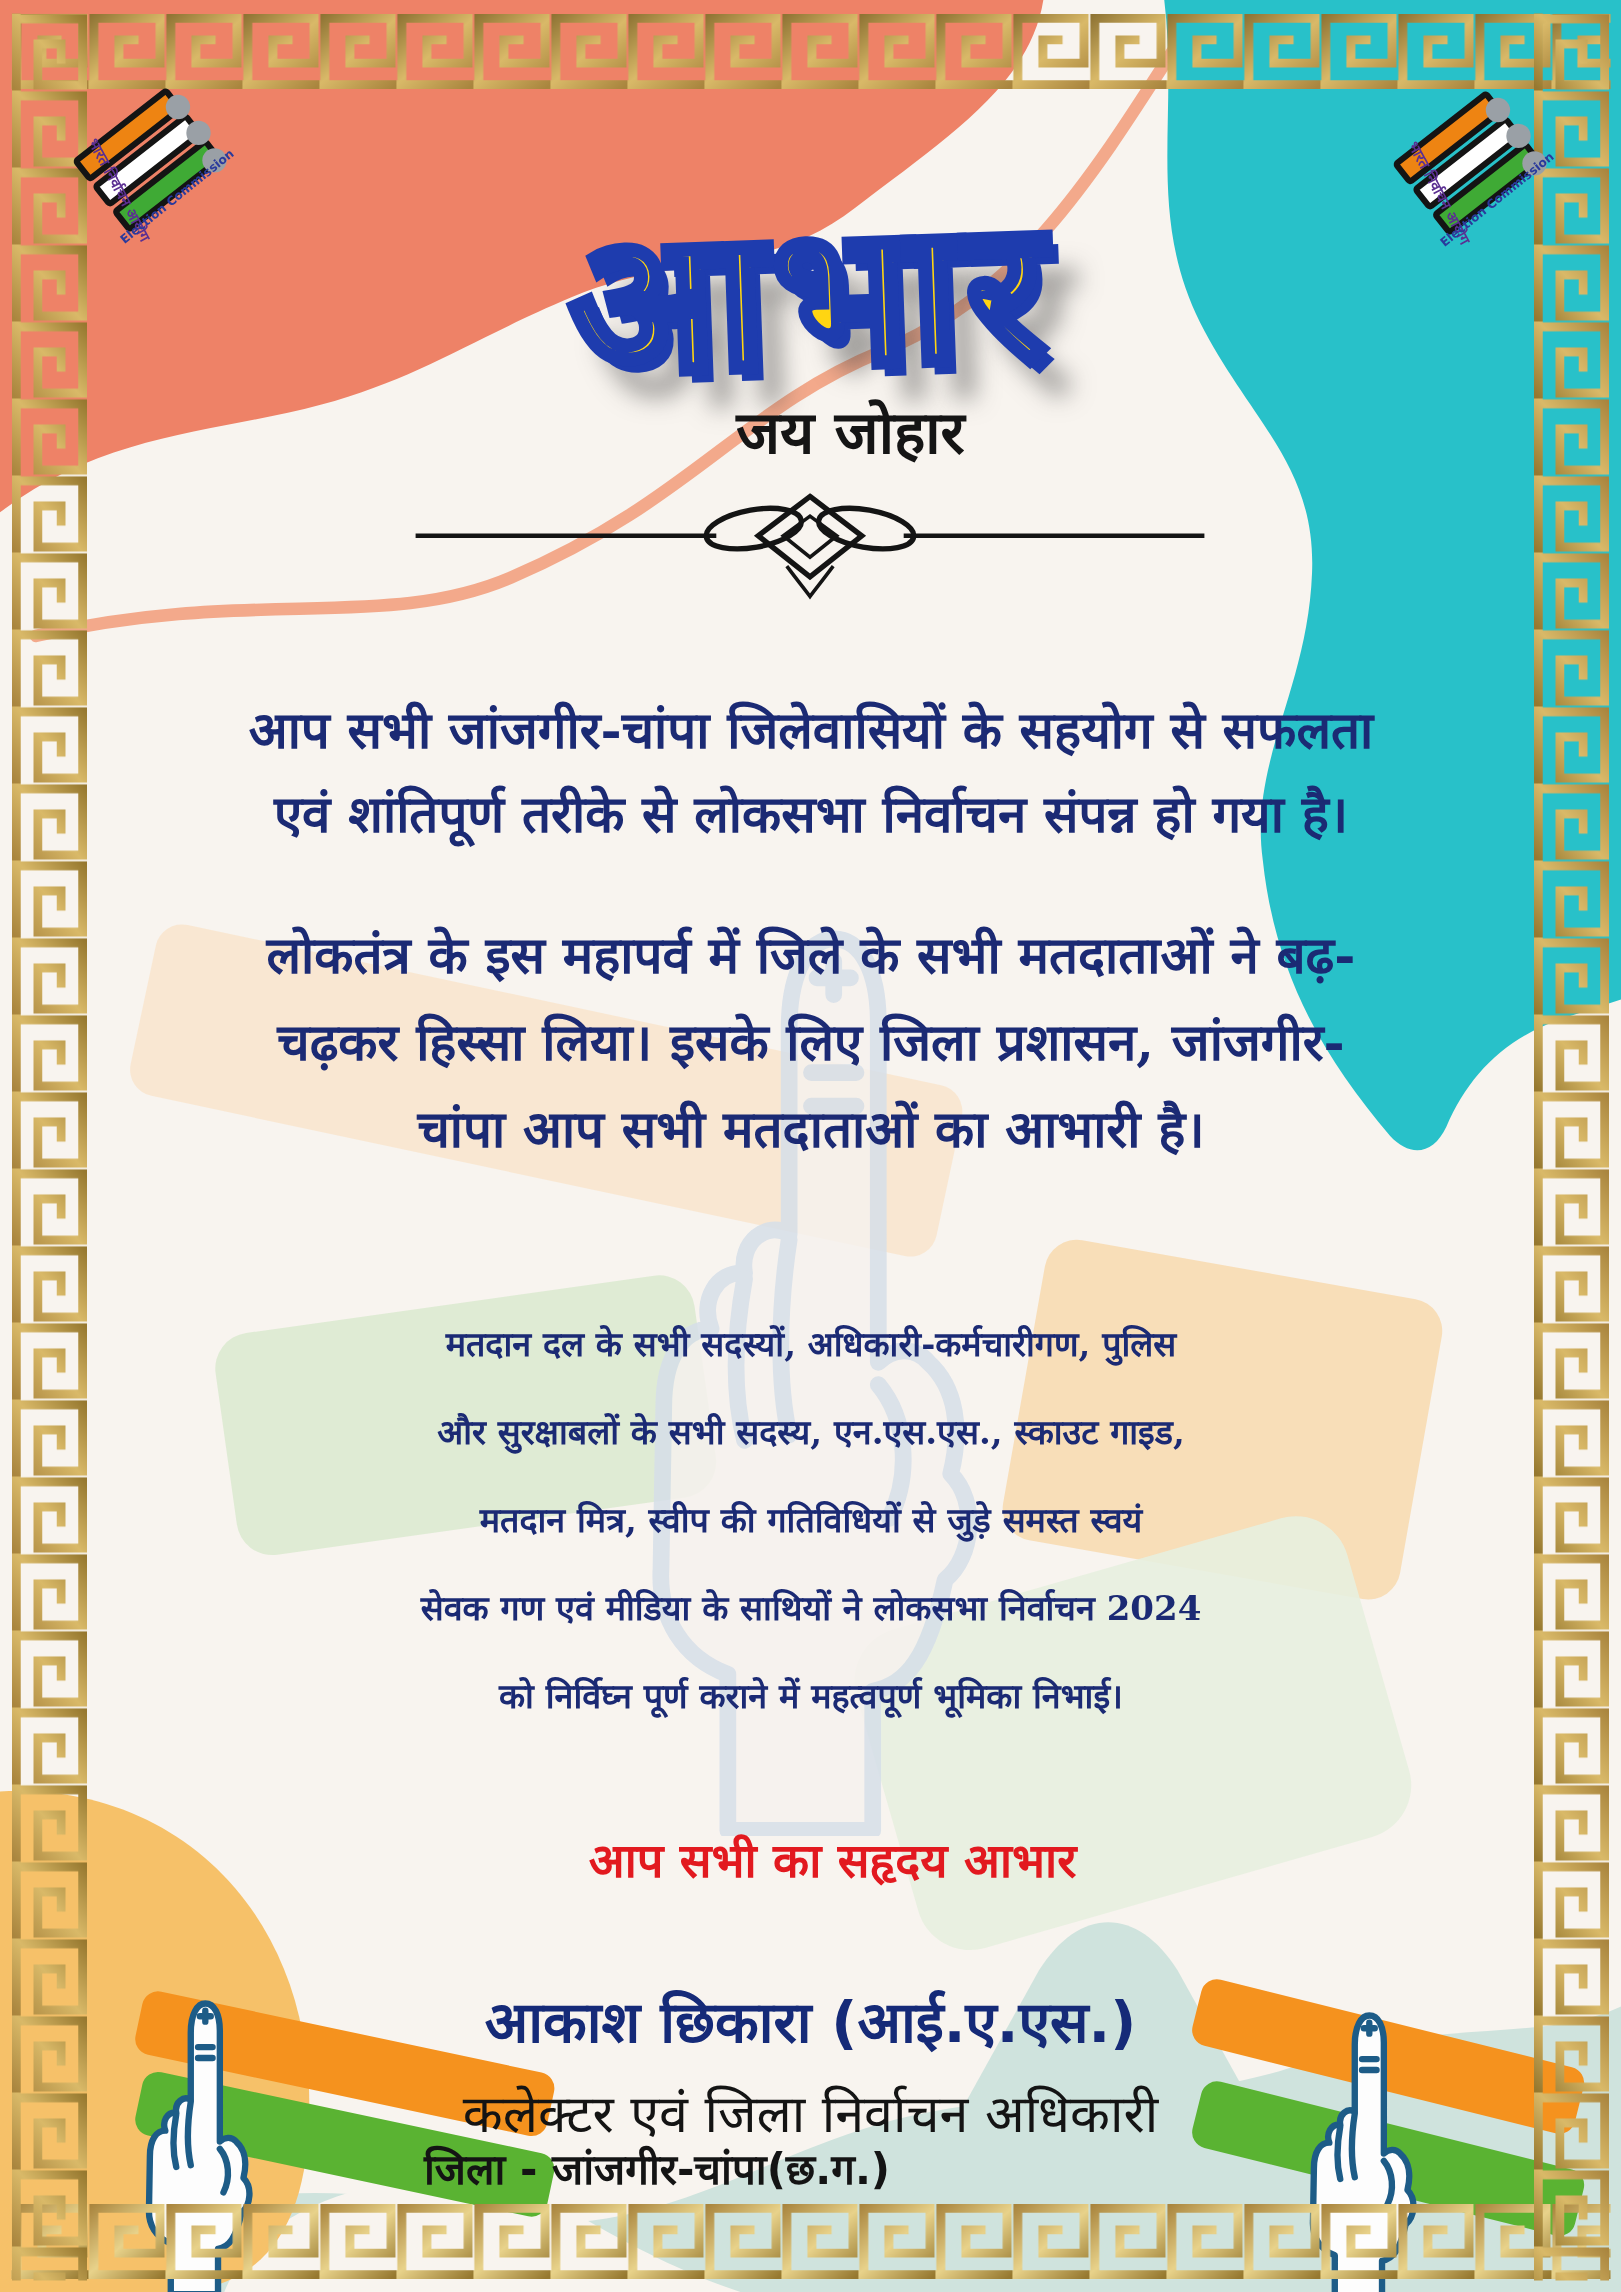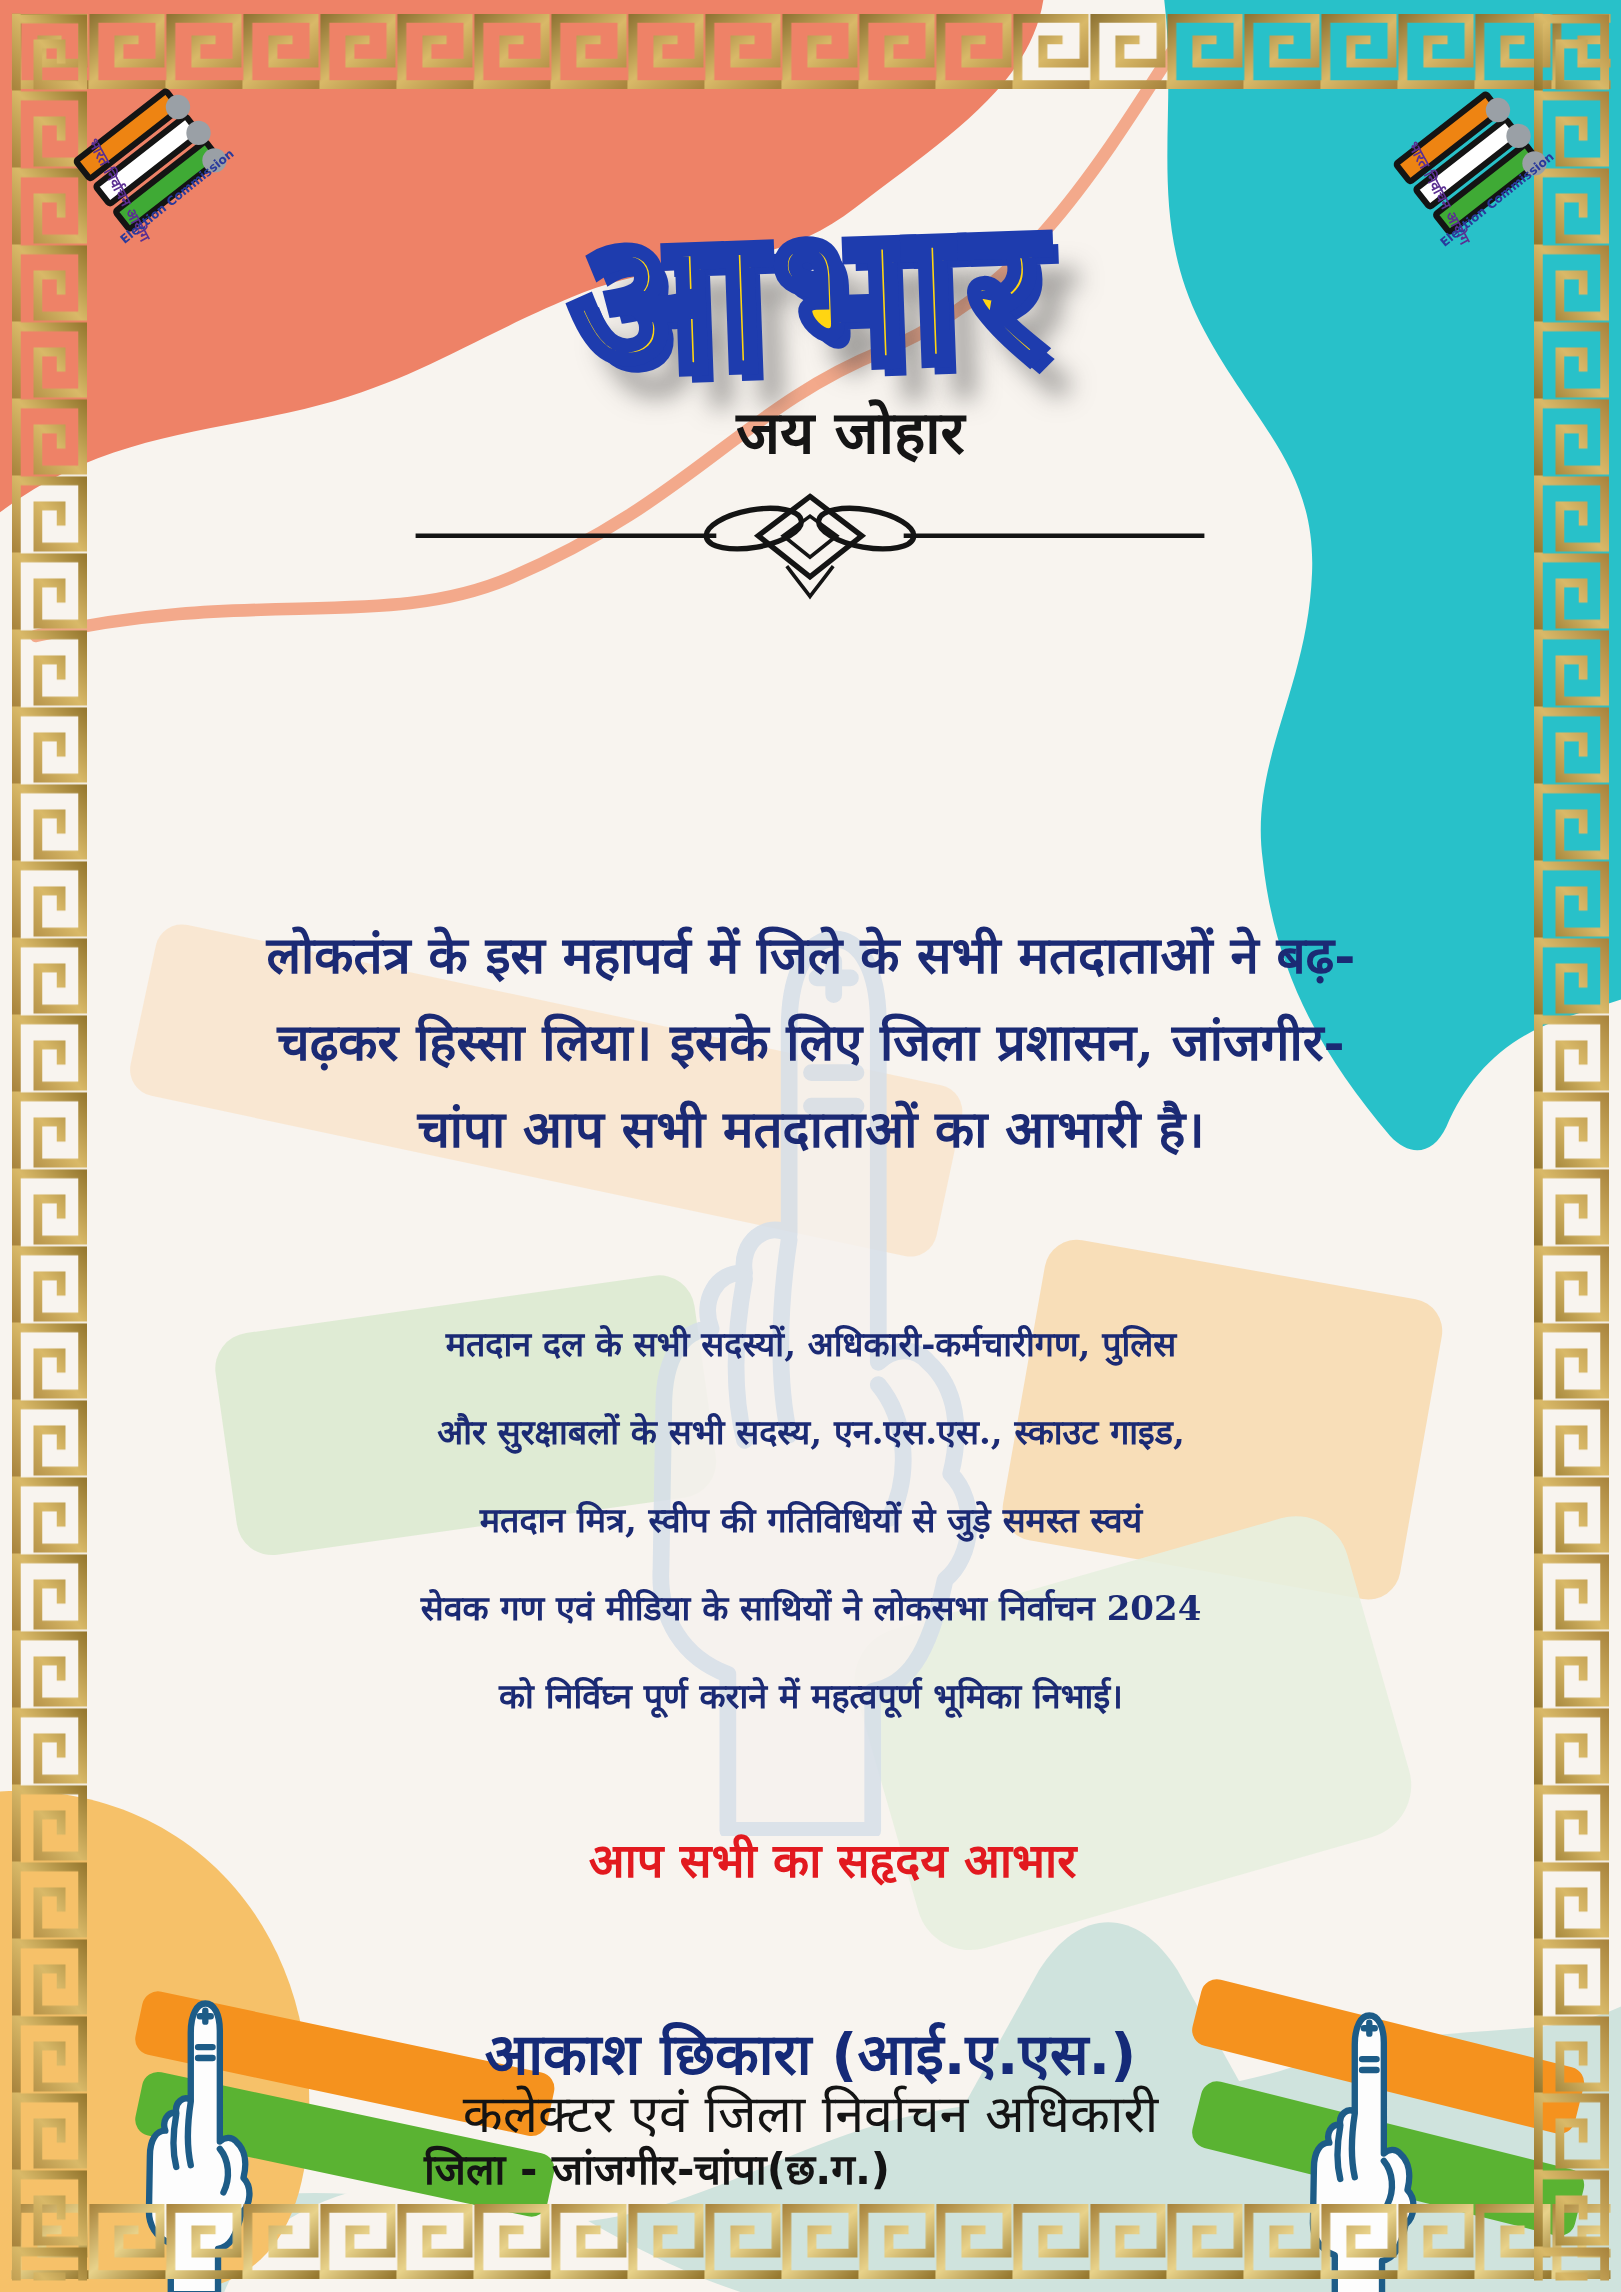--- a/index.html
+++ b/index.html
@@ -41,21 +41,21 @@
   .para1{top:688px;font-size:51px;line-height:84px;}
   .para2{top:912px;font-size:51px;line-height:87px;}
   .para3{top:1300px;font-size:34px;line-height:88px;}
   .closing{
     position:absolute;z-index:12;left:0;top:1827px;width:1621px;
     text-align:center;font-family:"DejaVu Serif","Liberation Serif",serif;
     font-size:47px;font-weight:700;color:#e2191f;margin-left:22px;
   }
   .sig-name{
     position:absolute;z-index:12;left:0;top:1981px;width:1621px;
-    text-align:center;font-size:57px;font-weight:800;color:#152a78;margin-top:32px;
+    text-align:center;font-size:57px;font-weight:800;color:#152a78;
   }
   .sig-desig{
     position:absolute;z-index:12;left:0;top:2076px;width:1621px;
     text-align:center;font-size:52px;font-weight:400;color:#141414;
   }
   .sig-district{
     position:absolute;z-index:12;left:0;top:2139px;width:1314px;
     text-align:center;font-size:42px;font-weight:700;color:#141414;
   }
   .hand{position:absolute;z-index:20;width:157px;height:327px;}
@@ -201,20 +201,24 @@
       <line x1="8" y1="58" x2="345" y2="58" stroke-width="5"></line>
       <line x1="555" y1="58" x2="892" y2="58" stroke-width="5"></line>
       <ellipse cx="387" cy="50" rx="54" ry="21" transform="rotate(-10 387 50)" stroke-width="6"></ellipse>
       <ellipse cx="513" cy="50" rx="54" ry="21" transform="rotate(10 513 50)" stroke-width="6"></ellipse>
       <path d="M450,14 L508,58 L450,104 L392,58 Z" stroke-width="6"></path>
       <path d="M450,36 L480,58 L450,82 L420,58 Z" stroke-width="4"></path>
       <path d="M424,92 C436,108 444,118 450,126 C456,118 464,108 476,92" stroke-width="4"></path>
     </g>
   </svg>
 
+  <div class="para para1">
+    <span class="line">आप सभी जांजगीर-चांपा जिलेवासियों के सहयोग से सफलता</span>
+    <span class="line">एवं शांतिपूर्ण तरीके से लोकसभा निर्वाचन संपन्न हो गया है।</span>
+  </div>
   <div class="para para2">
     <span class="line">लोकतंत्र के इस महापर्व में जिले के सभी मतदाताओं ने बढ़-</span>
     <span class="line">चढ़कर हिस्सा लिया। इसके लिए जिला प्रशासन, जांजगीर-</span>
     <span class="line">चांपा आप सभी मतदाताओं का आभारी है।</span>
   </div>
   <div class="para para3">
     <span class="line">मतदान दल के सभी सदस्यों, अधिकारी-कर्मचारीगण, पुलिस</span>
     <span class="line">और सुरक्षाबलों के सभी सदस्य, एन.एस.एस., स्काउट गाइड,</span>
     <span class="line">मतदान मित्र, स्वीप की गतिविधियों से जुड़े समस्त स्वयं</span>
     <span class="line">सेवक गण एवं मीडिया के साथियों ने लोकसभा निर्वाचन 2024</span>

